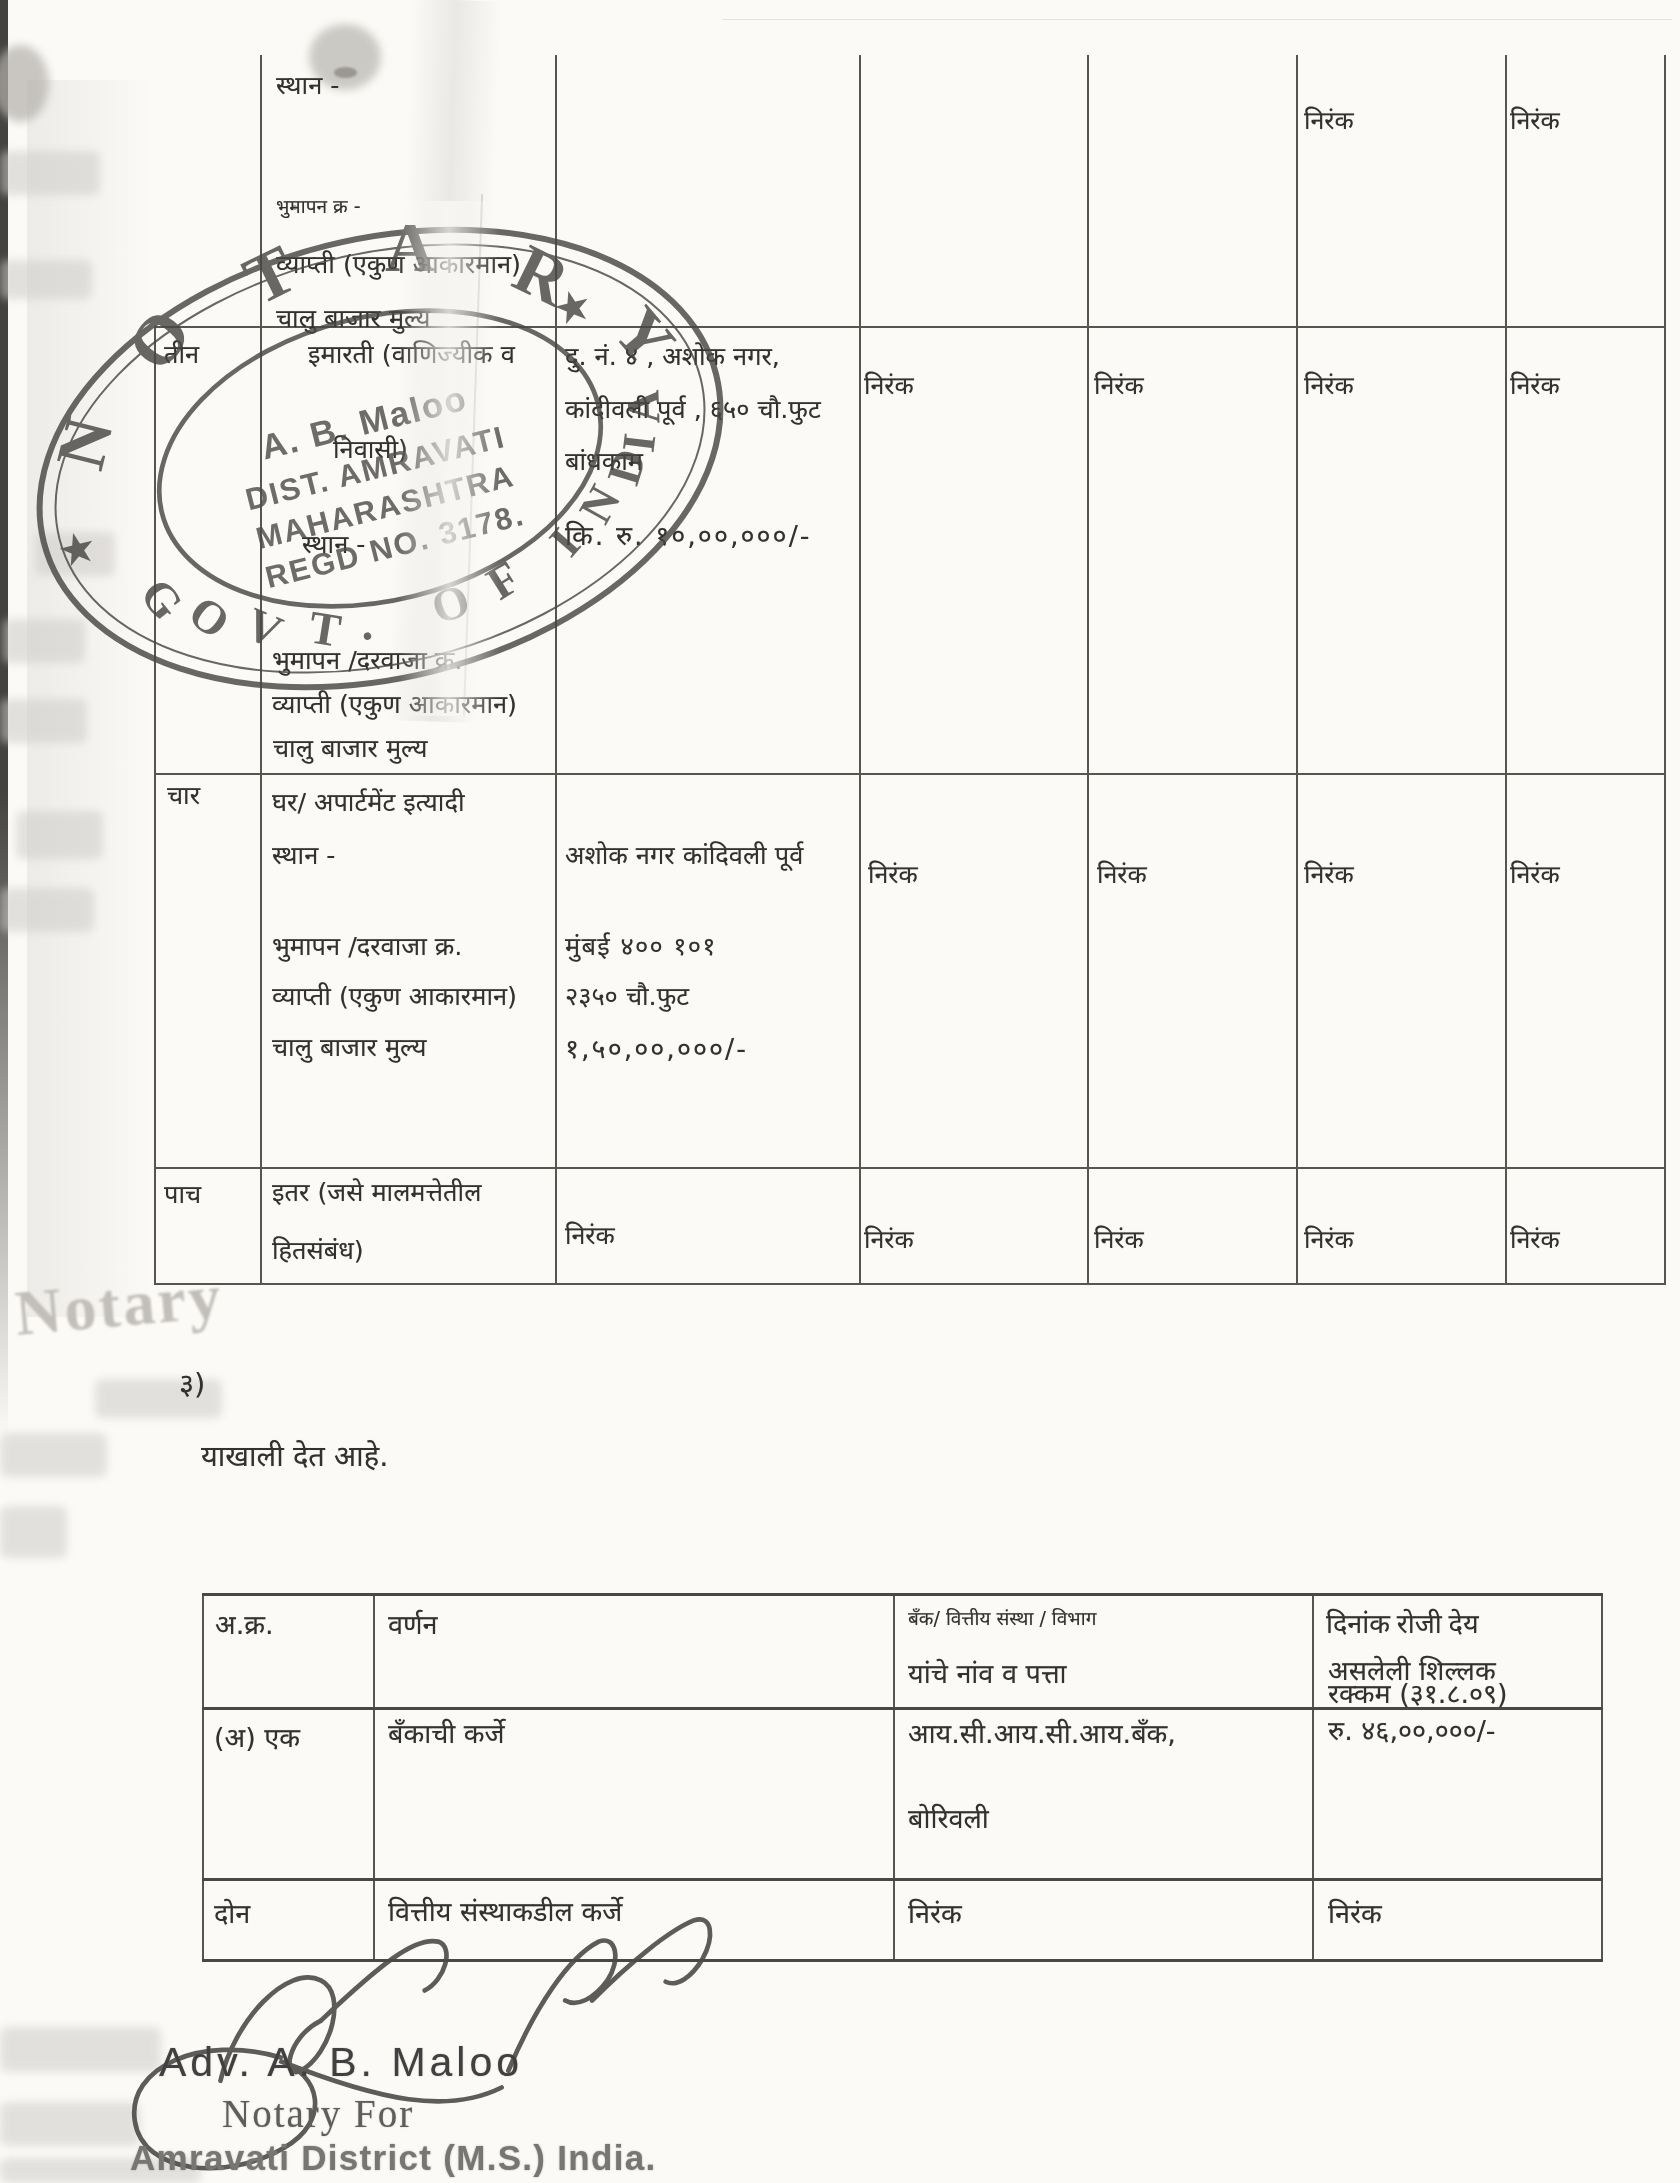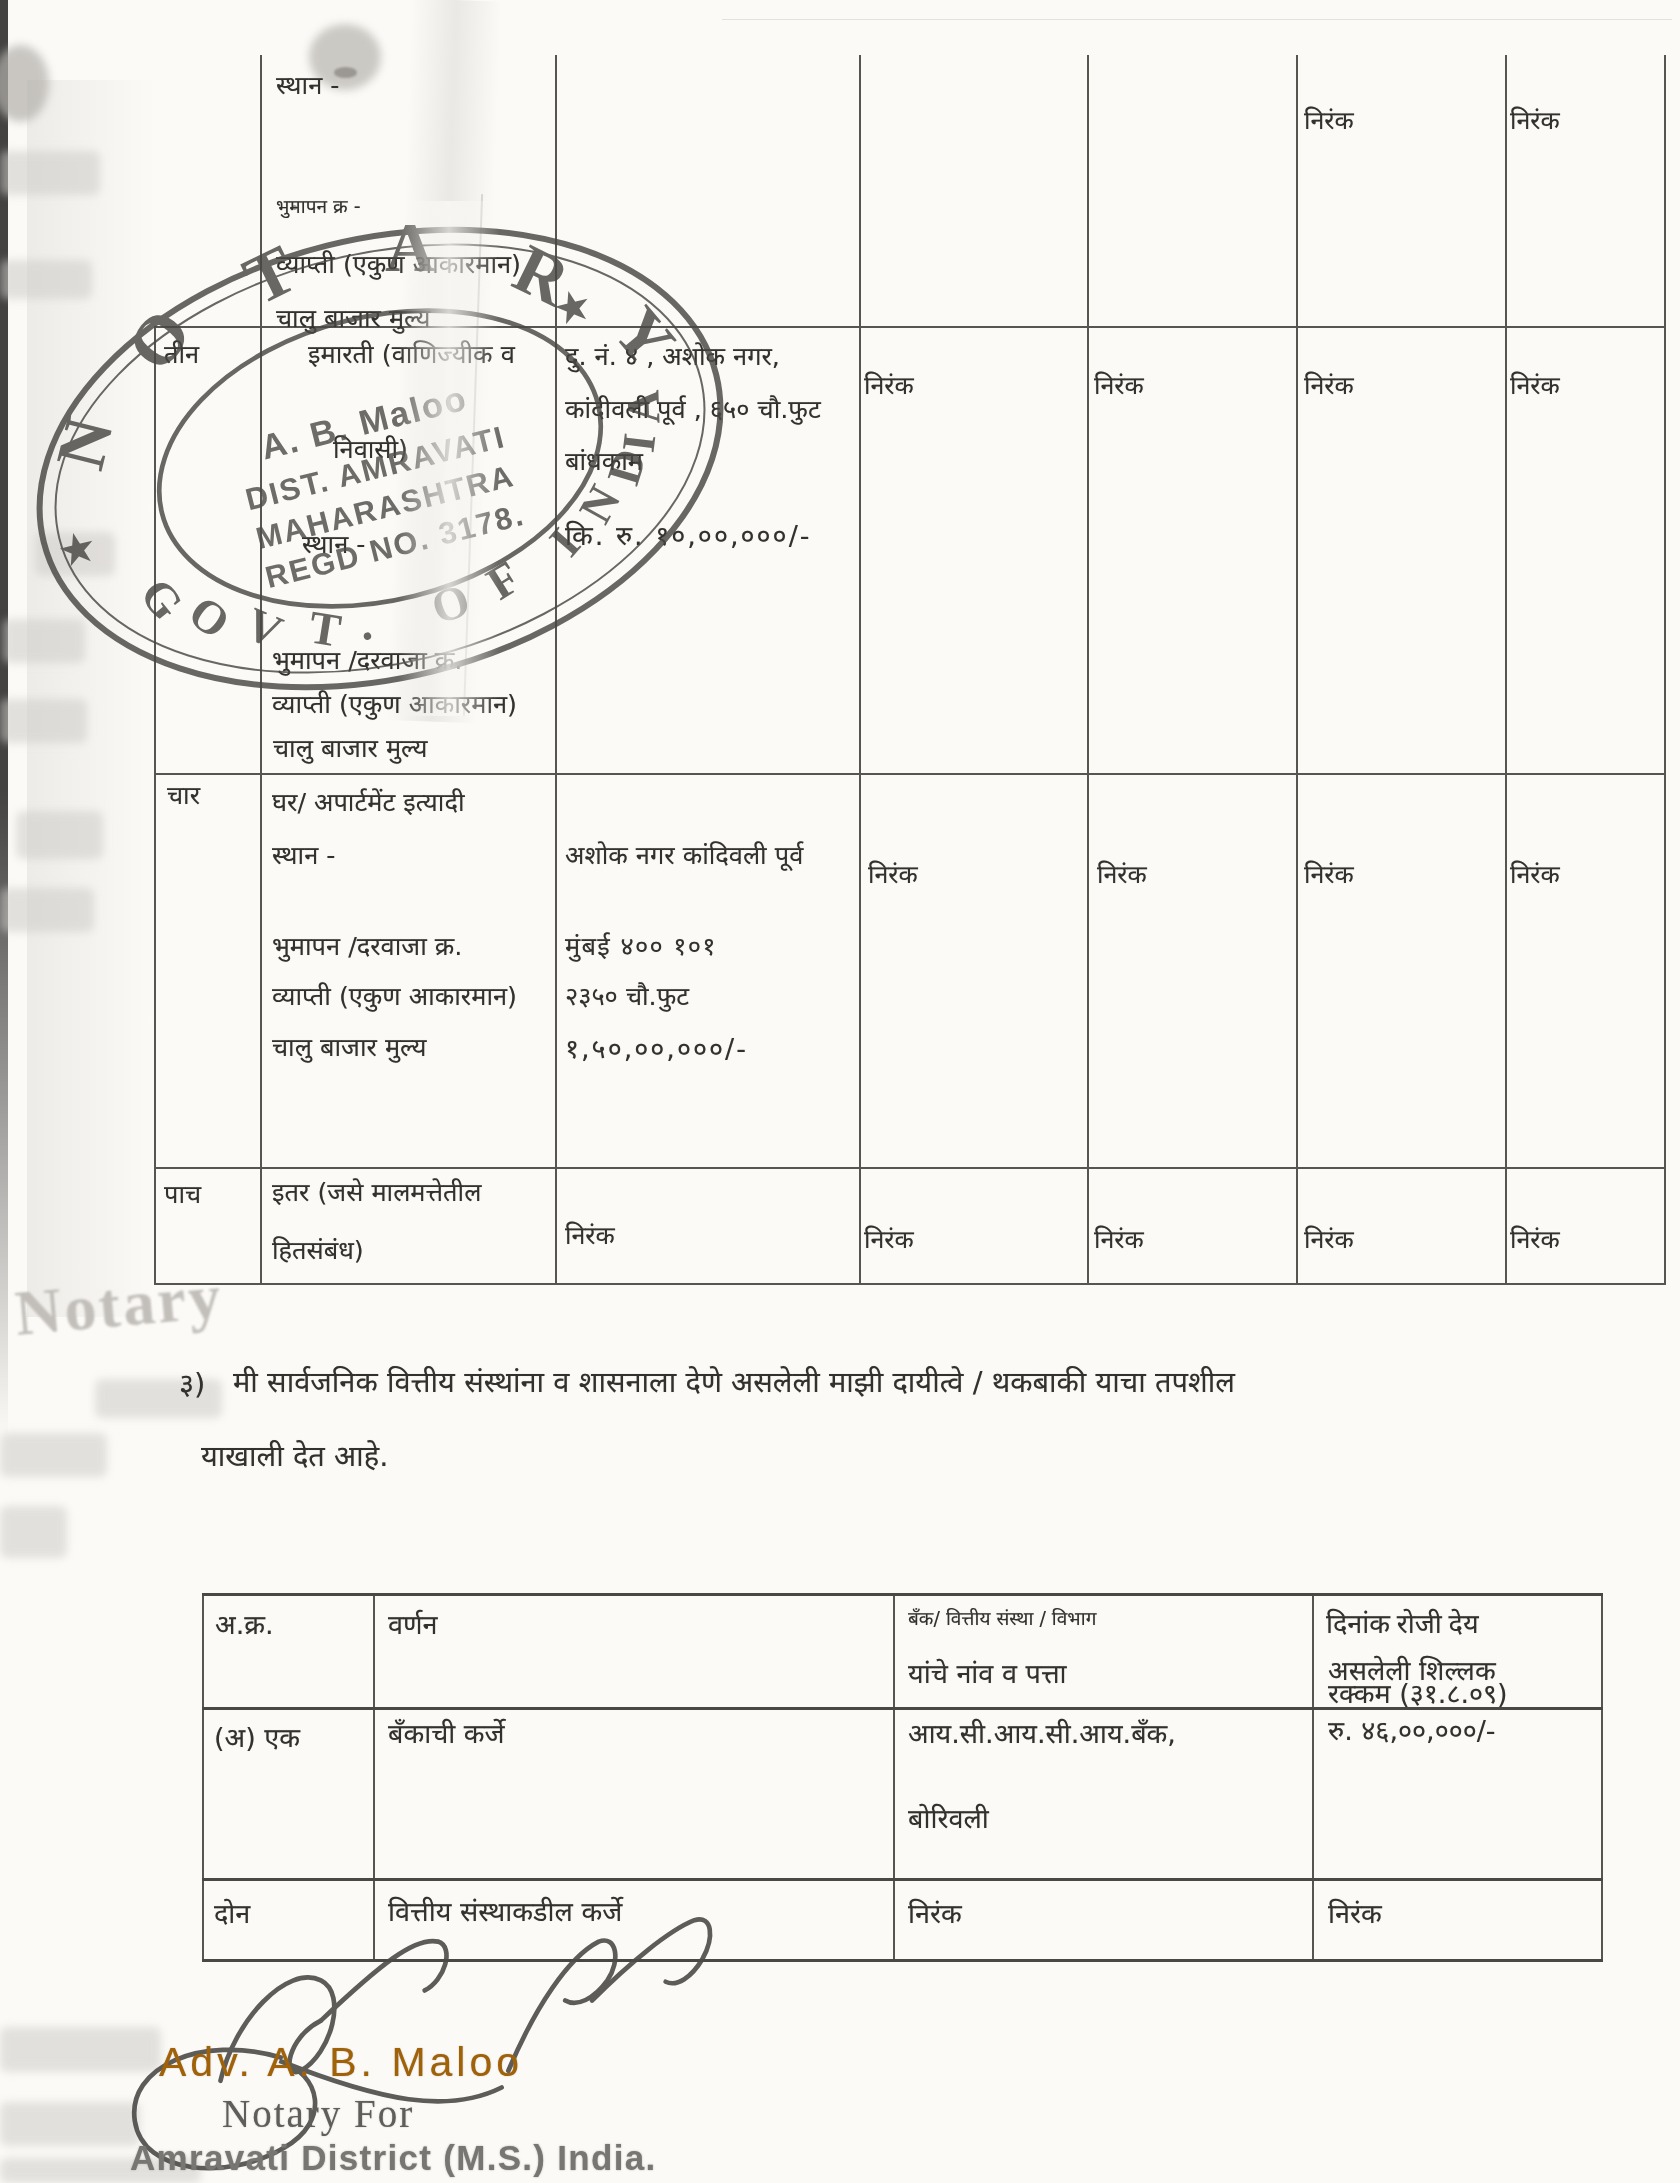--- a/index.html
+++ b/index.html
@@ -149,21 +149,20 @@
         </g>
       </g>
     </svg>
   </div>
 
   <div class="foldband" style="left:399px;top:201px;width:100px;height:515px;background:linear-gradient(90deg,rgba(251,250,247,0),rgba(251,250,247,.75) 50%,rgba(251,250,247,0));"></div>
 
   <span class="ghostword" style="left:14.7px;top:1268px;font-size:64px;">Notary</span>
 
   <span class="t" style="left:179px;top:1363px;font-size:29px;">३)</span>
-  <span class="t" style="left:233px;top:1361px;font-size:29px;">मी सार्वजनिक वित्तीय संस्थांना  व शासनाला देणे असलेली माझी दायीत्वे / थकबाकी याचा तपशील</span>
   <span class="t" style="left:201px;top:1435px;font-size:29px;">याखाली देत आहे.</span>
 
 
   <div class="vl" style="left:202px;top:1593px;height:367px;"></div>
   <div class="vl" style="left:373px;top:1593px;height:367px;"></div>
   <div class="vl" style="left:893px;top:1593px;height:367px;"></div>
   <div class="vl" style="left:1312px;top:1593px;height:367px;"></div>
   <div class="vl" style="left:1601px;top:1593px;height:367px;"></div>
   <div class="hl thick" style="left:202px;top:1593px;width:1401px;"></div>
   <div class="hl thick" style="left:202px;top:1707px;width:1401px;"></div>
@@ -194,18 +193,18 @@
       <g fill="none" stroke="#4c4b49" stroke-width="7" stroke-linecap="round" opacity=".9">
         <path d="M 180,270 C 200,180 280,95 330,120 C 370,140 345,230 300,255 C 270,268 280,205 330,180"></path>
         <path d="M 330,180 C 420,95 470,55 505,62 C 530,70 515,120 485,135"></path>
         <path d="M 270,235 C 150,200 40,250 52,330 C 64,410 190,420 275,370 C 345,330 330,260 268,240 C 420,300 520,320 600,280"></path>
         <path d="M 610,255 C 650,160 700,85 745,62 C 772,52 778,90 758,120 C 738,148 712,160 695,150"></path>
         <path d="M 735,150 C 790,95 850,45 888,30 C 915,22 918,55 900,88 C 884,115 862,130 845,122"></path>
       </g>
     </svg>
   </div>
 
-  <span class="sigstamp t" style="left:159px;top:2039px;font-size:41px;letter-spacing:4px;color:#a16207;font-family:'Liberation Sans',sans-serif;text-shadow:0 0 1.3px rgba(110,108,105,.6);">Adv. A. B. Maloo</span>
+  <span class="sigstamp t" style="left:159px;top:2039px;font-size:41px;letter-spacing:4px;color:#404040;font-family:'Liberation Sans',sans-serif;text-shadow:0 0 1.3px rgba(110,108,105,.6);">Adv. A. B. Maloo</span>
   <span class="sigstamp t" style="left:222px;top:2091px;font-size:39px;letter-spacing:2px;color:#5f5e5b;font-family:'Liberation Serif',serif;text-shadow:0 0 1.3px rgba(95,94,91,.5);">Notary For</span>
   <span class="sigstamp t" style="left:130px;top:2138px;font-size:35px;letter-spacing:1.3px;color:#787673;font-family:'Liberation Sans',sans-serif;font-weight:bold;text-shadow:0 0 2px rgba(120,118,115,.55);">Amravati District (M.S.) India.</span>
 
 </div>
 
 
 </body></html>

